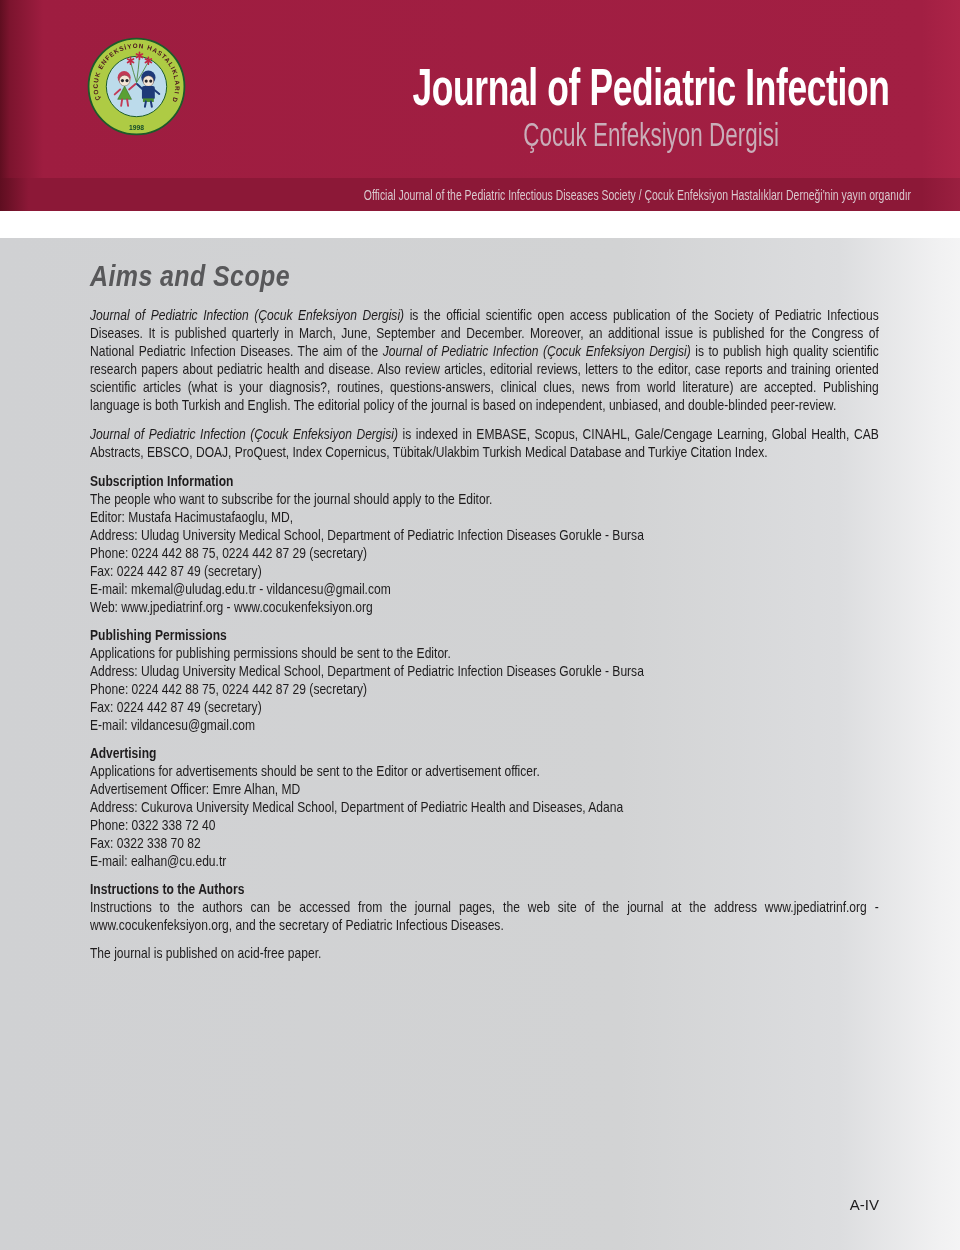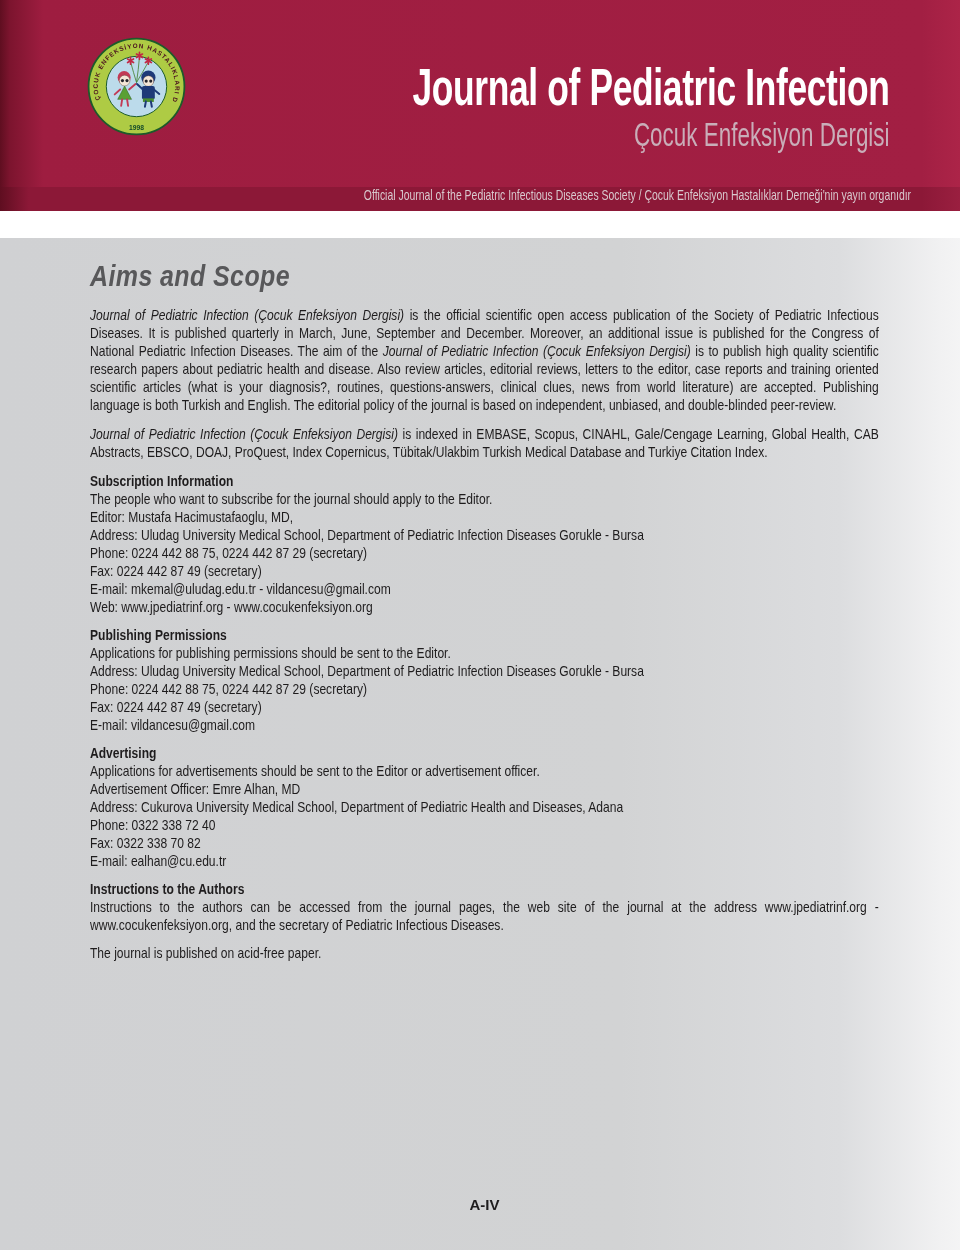--- a/index.html
+++ b/index.html
@@ -2,47 +2,47 @@
 <html><head>
 <meta charset="utf-8">
 <style>
   html,body{margin:0;padding:0;background:#fff;}
   #page{position:relative;width:960px;height:1250px;overflow:hidden;background:#fff;
         font-family:"Liberation Sans", sans-serif;}
 
   
   .header{position:absolute;left:0;top:0;width:960px;height:211px;
           background:linear-gradient(90deg,#5f0e20 0%,#7c142e 1%,#9e1d40 4.5%,#a21f43 96%,#ac2448 100%);}
-  .tagline-band{position:absolute;left:0;right:0;bottom:0;height:24px;
+  .tagline-band{position:absolute;left:0;right:0;bottom:0;height:33px;
           background:linear-gradient(90deg,#5f0e20 0%,#8c1837 3%,#8c1837 96%,#9a1f40 100%);}
   .tagline{position:absolute;right:49px;bottom:8px;color:#d9c8ce;font-size:14.5px;
           white-space:nowrap;transform:scaleX(0.72);transform-origin:100% 50%;}
-  .title-block{position:absolute;right:70px;top:60px;text-align:right;}
+  .title-block{position:absolute;right:70px;top:60px;text-align:center;}
   .journal-title{color:#ffffff;font-size:52px;font-weight:bold;letter-spacing:-0.5px;
           white-space:nowrap;transform:scaleX(0.68);transform-origin:100% 50%;line-height:1.05;}
   .journal-subtitle{color:#c9aeb9;font-size:33px;font-weight:normal;margin-top:3px;
           white-space:nowrap;transform:scaleX(0.68);transform-origin:100% 50%;line-height:1.05;}
   .logo{position:absolute;left:87px;top:37px;width:99px;height:99px;}
 
   
   .panel{position:absolute;left:0;top:238px;width:960px;bottom:0;
          background:linear-gradient(90deg,#d0d1d3 0%,#d2d3d4 62%,#dcdddf 84%,#f1f1f2 94%,#fafafa 100%);padding-left:40px;}
   .content{position:absolute;left:90px;top:22px;width:948px;
            transform:scaleX(0.832);transform-origin:0 0;
            color:#1e1c1d;font-size:14.5px;line-height:18px;}
   .page-heading{color:#58585a;font-size:30px;font-weight:bold;font-style:italic;
            letter-spacing:0.5px;line-height:32px;margin:0 0 14px 0;}
   .para{text-align:justify;margin:0 0 11px 0;}
   .it{font-style:italic;}
   .section{margin-top:10px;}
   .section-heading{font-weight:bold;}
   .contact-line{white-space:nowrap;}
   .closing{margin-top:10px;}
-  .footer{position:absolute;left:90px;top:958px;width:789px;text-align:center;
-          font-weight:bold;font-size:15px;color:#1e1c1d;}
+  .footer{position:absolute;left:90px;top:958px;width:789px;text-align:right;
+          font-weight:normal;font-size:15px;color:#1e1c1d;}
 </style>
 </head>
 <body>
 
 <div id="page">
 
   <div class="header">
 
     <svg class="logo" viewBox="0 0 100 100">
       <circle cx="50" cy="50" r="48.4" fill="#aecb44" stroke="#1c5b2a" stroke-width="1.8"></circle>

